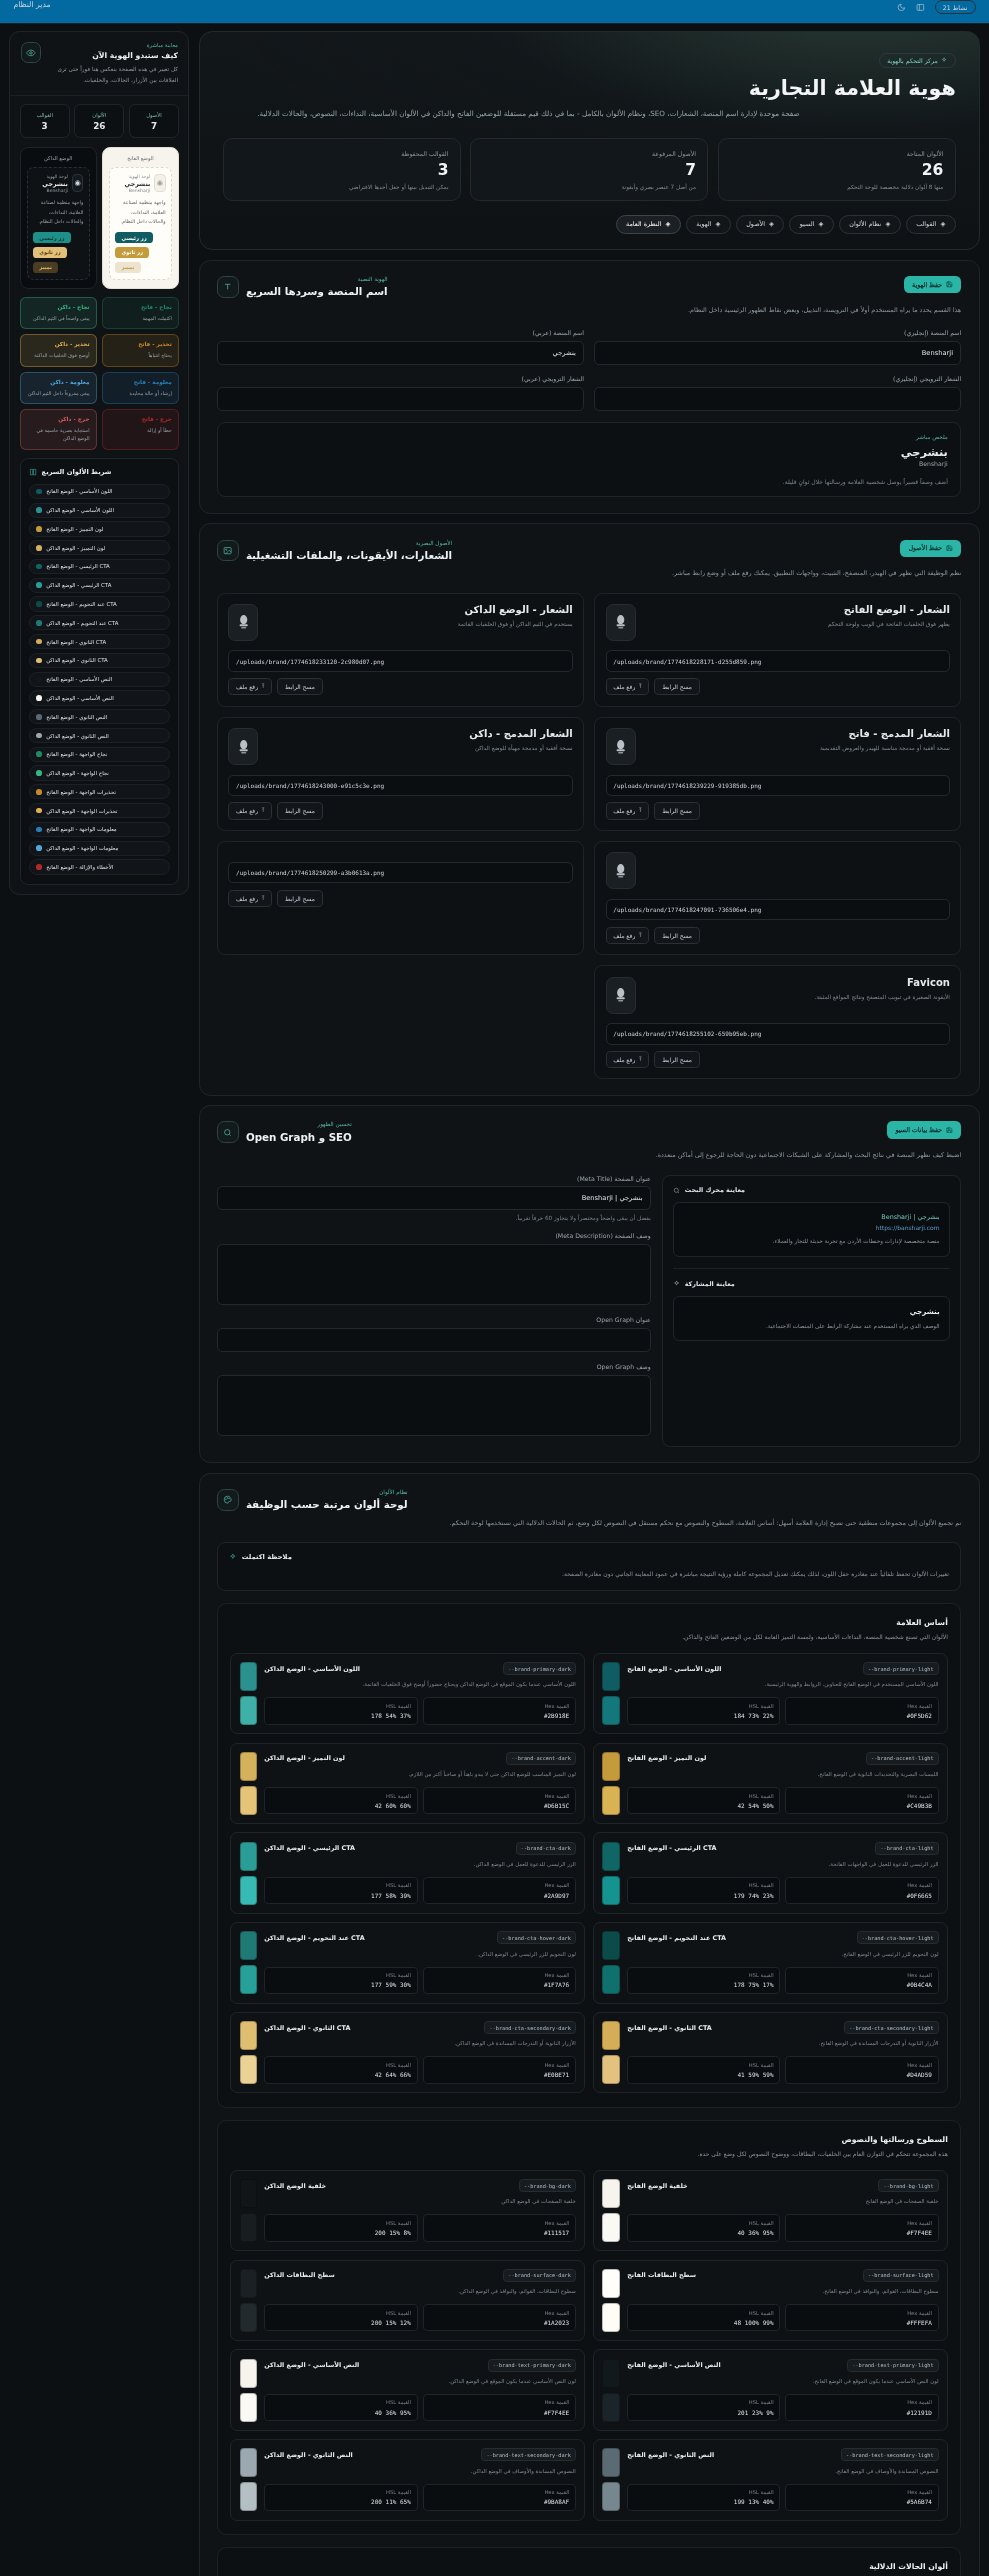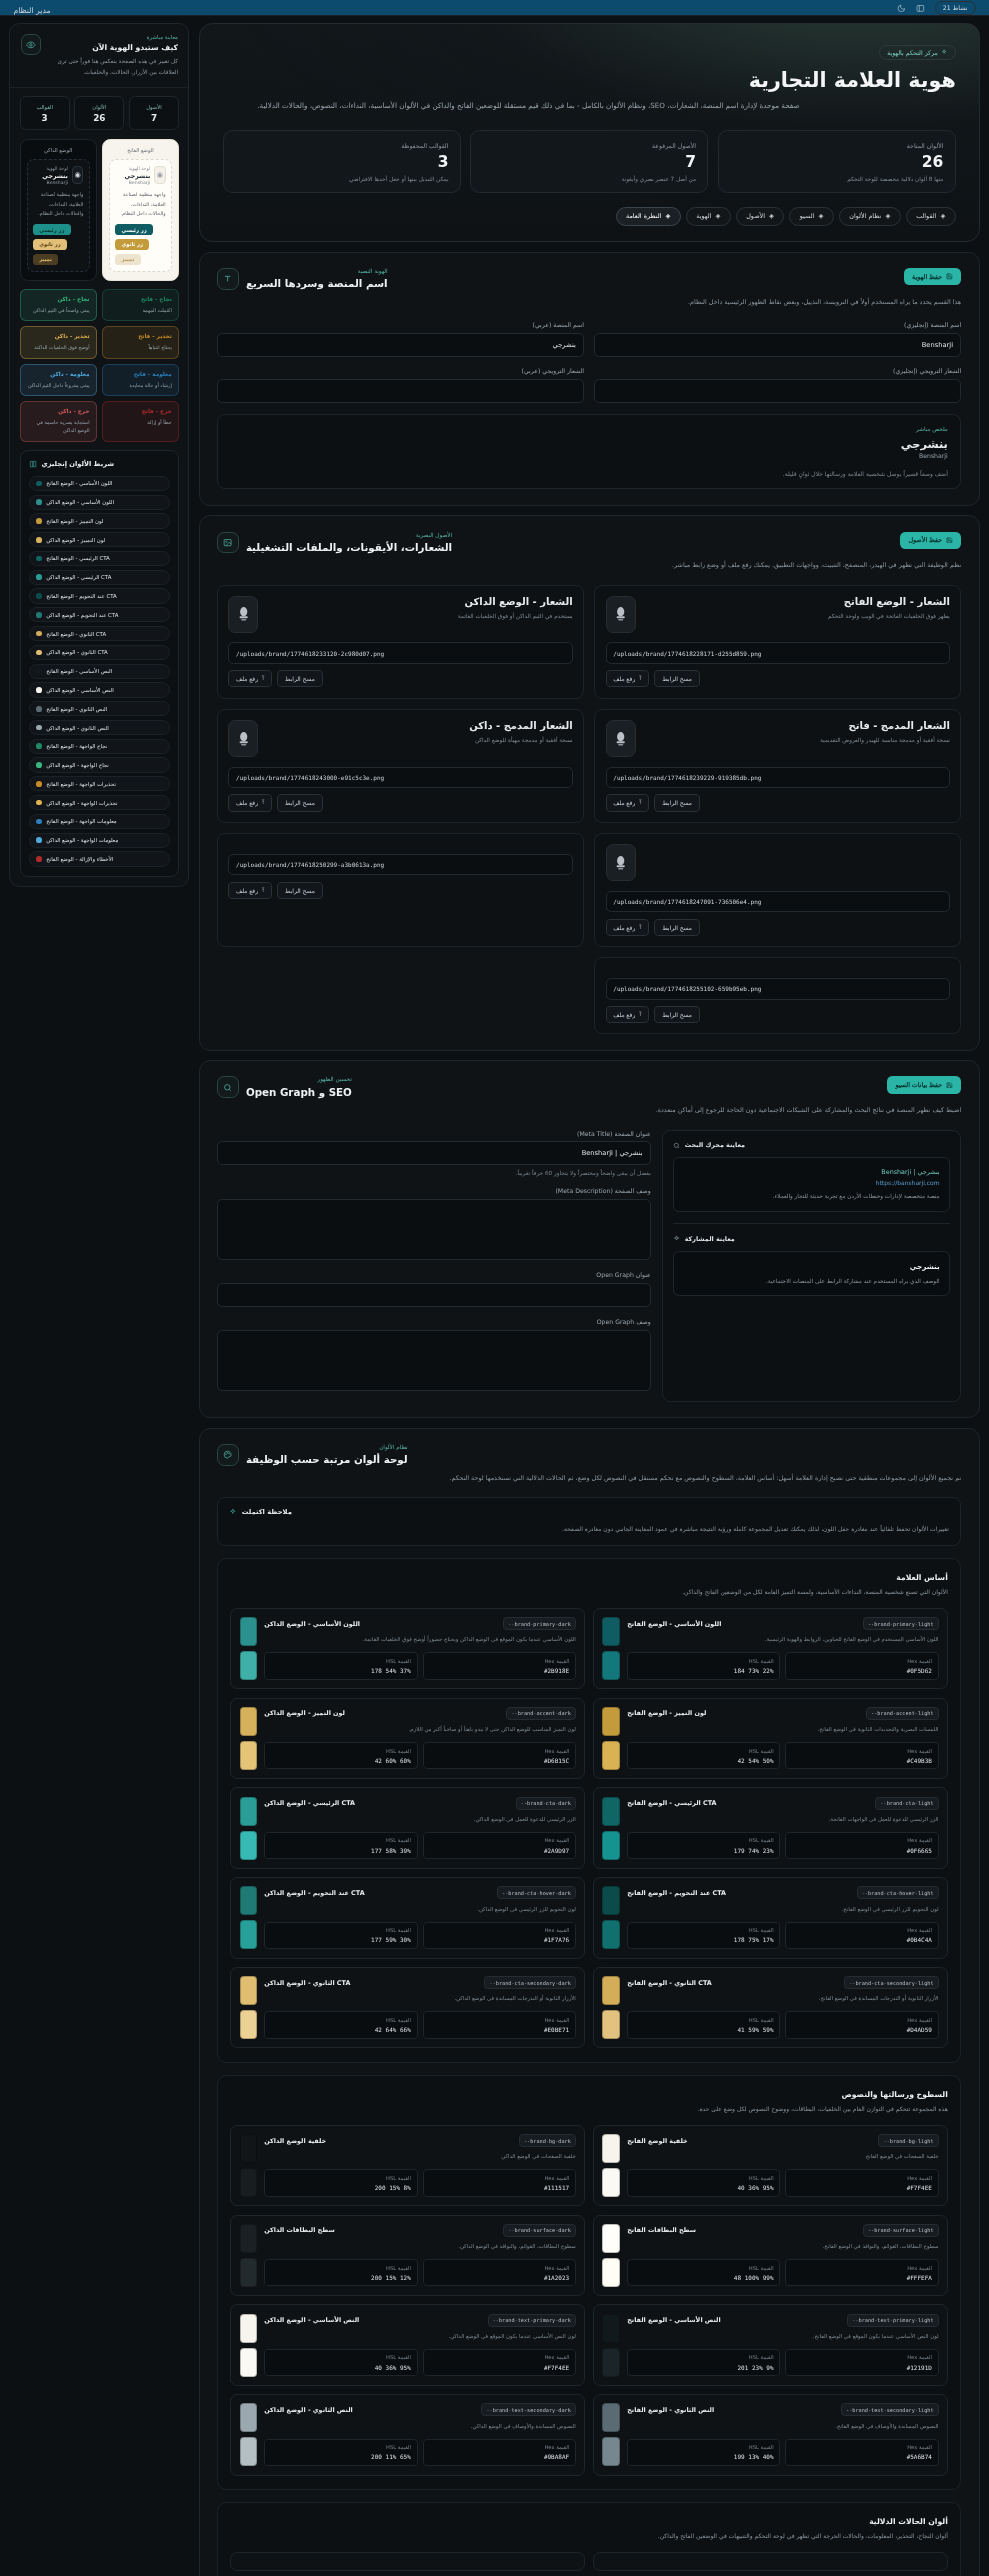--- a/index.html
+++ b/index.html
@@ -1,19 +1,19 @@
 <!DOCTYPE html>
 <html lang="ar" dir="rtl" style="font-size:8.2px"><head>
 <meta charset="utf-8">
 <title>هوية العلامة التجارية</title>
 <style>
   *{box-sizing:border-box;margin:0;padding:0}
   html,body{background:#0d1013;color:#e8eaed;font-family:"DejaVu Sans","Liberation Sans",sans-serif;}
   body{width:989px;min-height:3686px;position:relative;overflow-x:hidden}
-  .topbar{height:16px;display:flex;align-items:flex-end;justify-content:space-between;padding:0 13.4px;border-bottom:0.5px solid #1c2126;background:#0c4a6e}
+  .topbar{height:24px;display:flex;align-items:flex-start;justify-content:space-between;padding:0 13.4px;border-bottom:0.5px solid #1c2126;background:#0369a1}
   .topbar .admin{font-size:7.7px;color:#cfd6dc}
   .topbar .right{display:flex;align-items:center;gap:8.2px}
   .pill-badge{border:0.5px solid #2a3137;border-radius:515px;padding:2.6px 7.2px;font-size:6.2px;color:#d7dde2}
   .icn{width:11.3px;height:11.3px;display:inline-flex;align-items:center;justify-content:center;color:#c6ced4}
   .layout{display:flex;flex-direction:row-reverse;gap:9.3px;padding:7.2px 9.3px 0 9.3px;align-items:flex-start}
   .main{flex:1;min-width:0;display:flex;flex-direction:column;gap:9.3px}
   .side{width:180px;flex:0 0 180px}
 
   
   .hero{position:relative;border:0.5px solid #232b31;border-radius:13.4px;padding:20.6px 23px 15.5px;background:
@@ -272,21 +272,21 @@
           </div>
         </div>
       <div class="quick">
         <div class="qt">
           <span>
               <svg width="8.2" height="8.2" viewBox="0 0 24 24" fill="none" stroke="#3fb5a6" stroke-width="1.7">
                 <path d="M4 4h7v16H4z"></path>
                 <path d="M13 4h7v16h-7z"></path>
               </svg>
             </span>
-          <span>شريط الألوان إنجليزي</span>
+          <span>شريط الألوان السريع</span>
         </div>
         <div class="qlist" id="qlist">
             <div class="qitem">
               <i class="dt" style="background:#0F5D62"></i>
               <span>اللون الأساسي - الوضع الفاتح</span>
             </div>
             <div class="qitem">
               <i class="dt" style="background:#2B918E"></i>
               <span>اللون الأساسي - الوضع الداكن</span>
             </div>
@@ -617,20 +617,35 @@
             </div>
           </div>
           <div class="asset">
             <div class="path">/uploads/brand/1774618250299-a3b0613a.png</div>
             <div class="asset-acts">
               <button class="sbtn"><span>⤒</span>رفع ملف</button>
               <button class="sbtn">مسح الرابط</button>
             </div>
           </div>
           <div class="asset">
+            <div class="asset-top">
+              <div class="thumb">
+                <svg width="13.4" height="16.5" viewBox="0 0 26 32">
+                  <g fill="#b9c0c6">
+                    <ellipse cx="13" cy="11" rx="7" ry="9"></ellipse>
+                    <rect x="5" y="20" width="16" height="4" rx="2"></rect>
+                    <rect x="8" y="25" width="10" height="3" rx="1.5" fill="#8d949a"></rect>
+                  </g>
+                </svg>
+              </div>
+              <div style="flex:1;text-align:right">
+                <h3>Favicon</h3>
+                <div class="ad">الأيقونة الصغيرة في تبويب المتصفح ونتائج المواقع المثبتة.</div>
+              </div>
+            </div>
             <div class="path">/uploads/brand/1774618255102-659b95eb.png</div>
             <div class="asset-acts">
               <button class="sbtn"><span>⤒</span>رفع ملف</button>
               <button class="sbtn">مسح الرابط</button>
             </div>
           </div>
         </div>
     </section>
 
     <section class="card">

